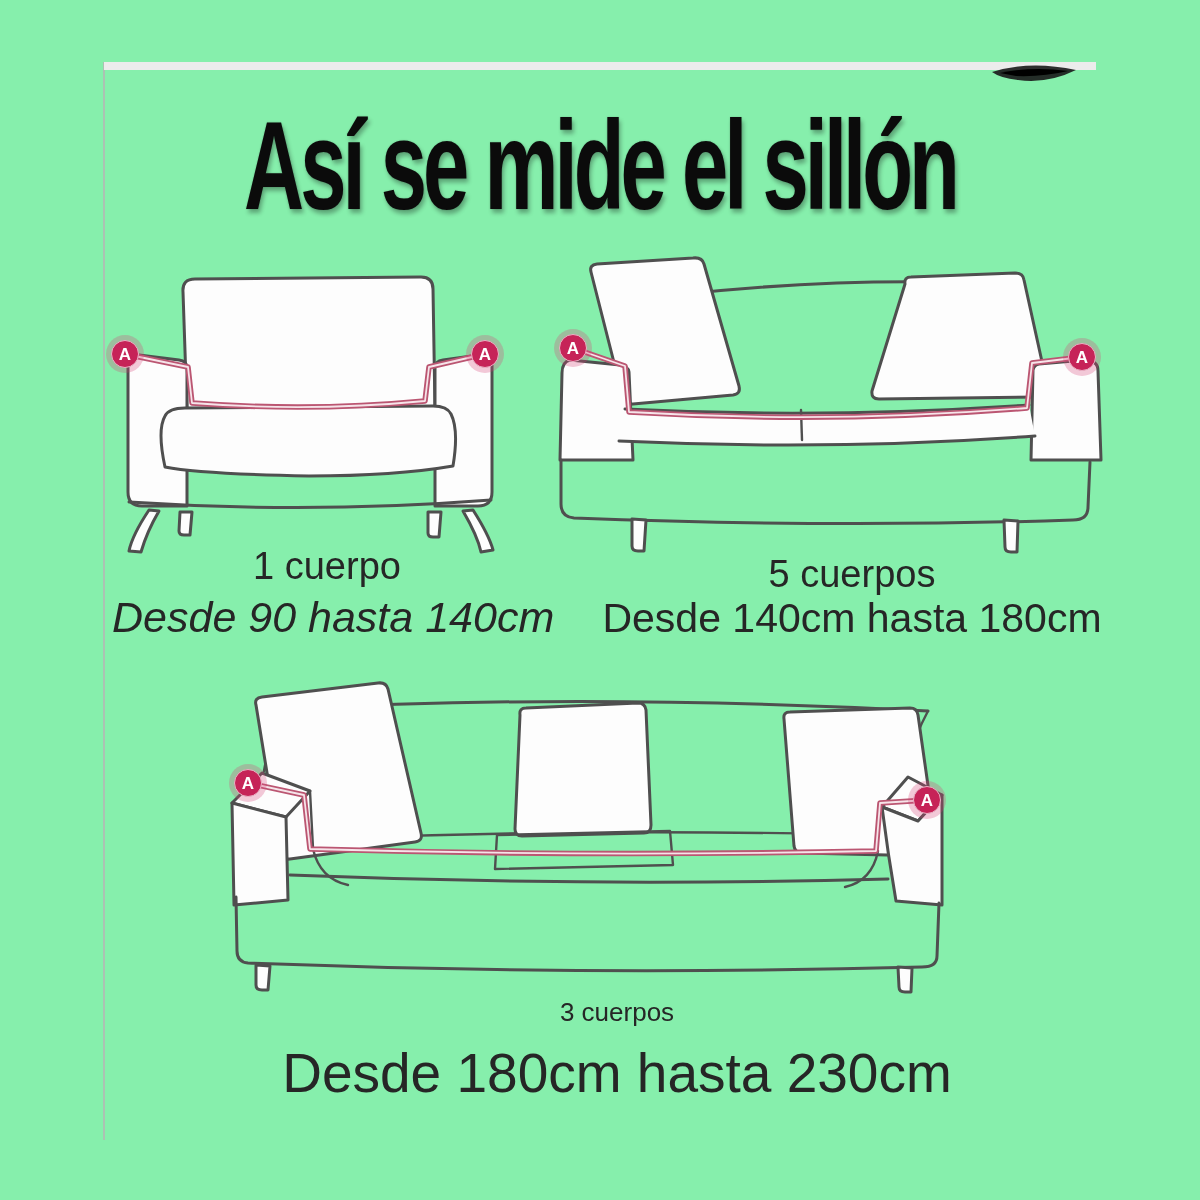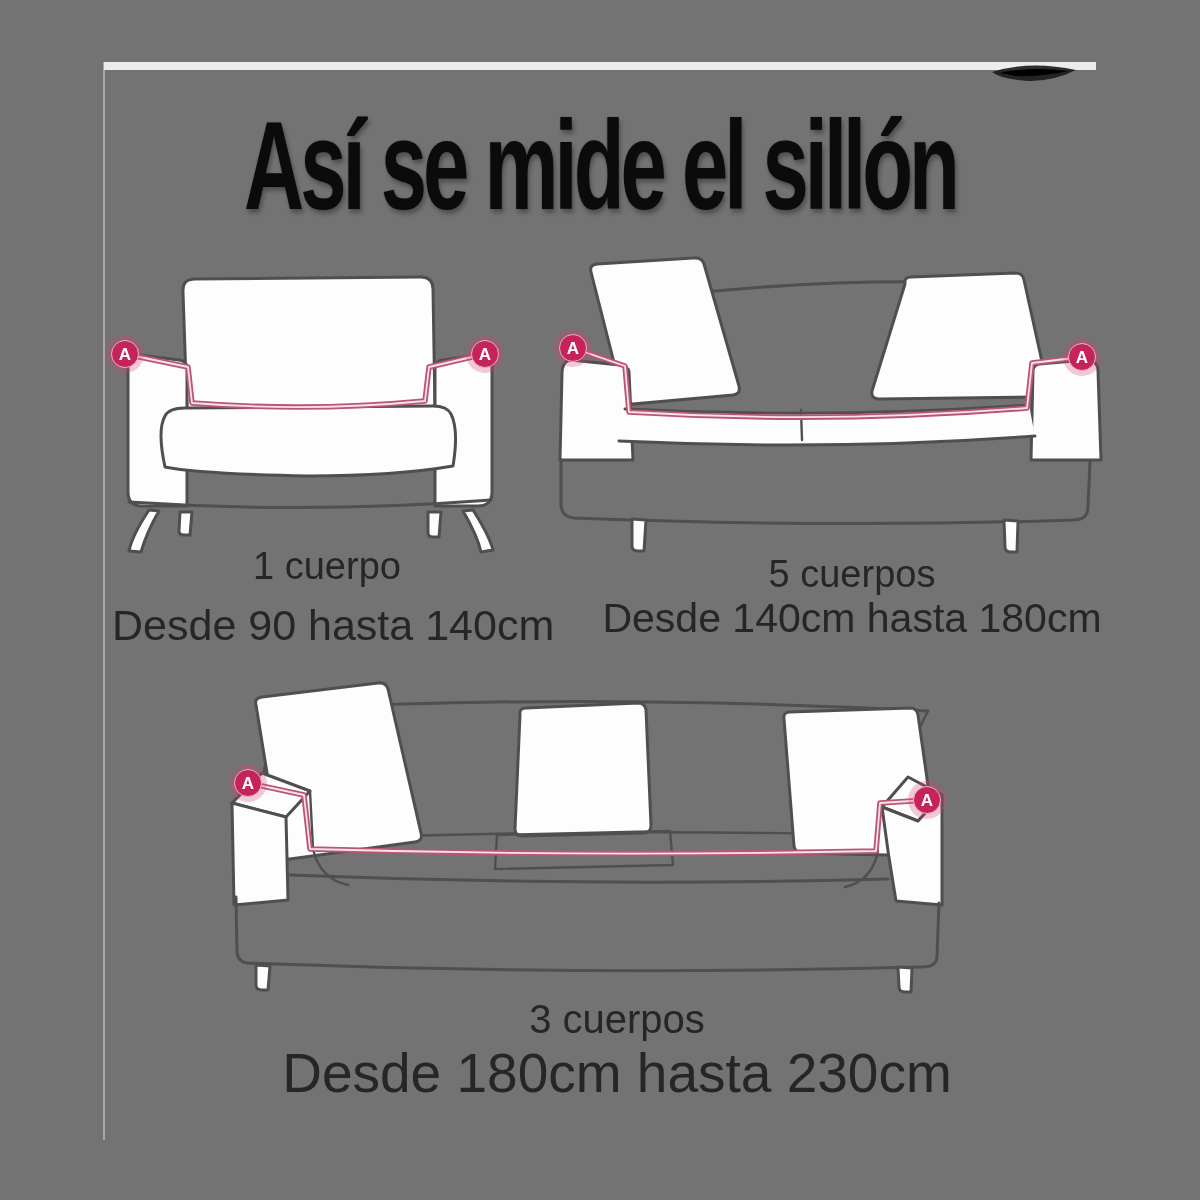--- a/index.html
+++ b/index.html
@@ -1,39 +1,39 @@
 <!DOCTYPE html>
 <html><head>
 <meta charset="utf-8">
 <style>
   html,body{margin:0;padding:0;background:#ffffff;}
   .canvas{
-    position:relative;width:1200px;height:1200px;background:#737373;overflow:hidden;
+    position:relative;width:1200px;height:1200px;background:#86efac;overflow:hidden;
     font-family:"Liberation Sans",sans-serif;
   }
   .left-border{position:absolute;left:103px;top:62px;width:2px;height:1078px;background:#b5b5b5;opacity:.8;}
   .top-strip{position:absolute;left:104px;top:62px;width:992px;height:8px;background:#ececec;}
   .artifact{position:absolute;left:988px;top:62px;}
   .title{
     position:absolute;left:0;top:100px;width:1200px;margin:0;text-align:center;
     font-size:126px;font-weight:bold;letter-spacing:-6px;line-height:1.05;color:#0b0b0b;
     transform:scaleX(0.66);transform-origin:600px 50%;
     text-shadow:3px 4px 5px rgba(0,0,0,0.30), 0 0 2px rgba(0,0,0,0.25);
     white-space:nowrap;
   }
   figure{margin:0;padding:0;position:absolute;}
   .fig-1{left:95px;top:262px;width:430px;height:350px;}
   .fig-2{left:545px;top:252px;width:580px;height:380px;}
   .fig-3{left:190px;top:665px;width:820px;height:345px;}
   .cap{position:absolute;left:0;width:100%;text-align:center;color:#262626;margin:17px;white-space:nowrap;}
   .fig-1 .cap1{top:266px;font-size:38px;}
-  .fig-1 .cap2{top:322px;font-size:43px;}
+  .fig-1 .cap2{top:314px;font-size:43px;font-style:italic;}
   .fig-2 .cap1{top:284px;font-size:38px;}
   .fig-2 .cap2{top:326px;font-size:41px;}
-  .fig-3 .cap1{top:315px;font-size:40px;}
+  .fig-3 .cap1{top:315px;font-size:26px;}
   .fig-3 .cap2{top:359px;font-size:55px;}
   svg .sk{fill:none;stroke:#4f4f4f;stroke-width:3;stroke-linecap:round;stroke-linejoin:round;}
   svg .thin{stroke-width:2.4;}
   svg .skf{fill:#fdfdfd;stroke:#4f4f4f;stroke-width:3;stroke-linecap:round;stroke-linejoin:round;}
   svg .pink1{fill:none;stroke:#bb5672;stroke-width:5.5;stroke-linecap:round;stroke-linejoin:round;}
   svg .pink2{fill:none;stroke:#f6e4e9;stroke-width:1.8;stroke-linecap:round;stroke-linejoin:round;}
   svg .badge-glow{fill:rgba(217,64,118,0.28);}
   svg .badge{fill:#c62358;stroke:#e9b3c5;stroke-width:1;}
   svg .badge-txt{fill:#ffffff;font-family:"Liberation Sans",sans-serif;font-size:17px;font-weight:bold;text-anchor:middle;}
 </style>

